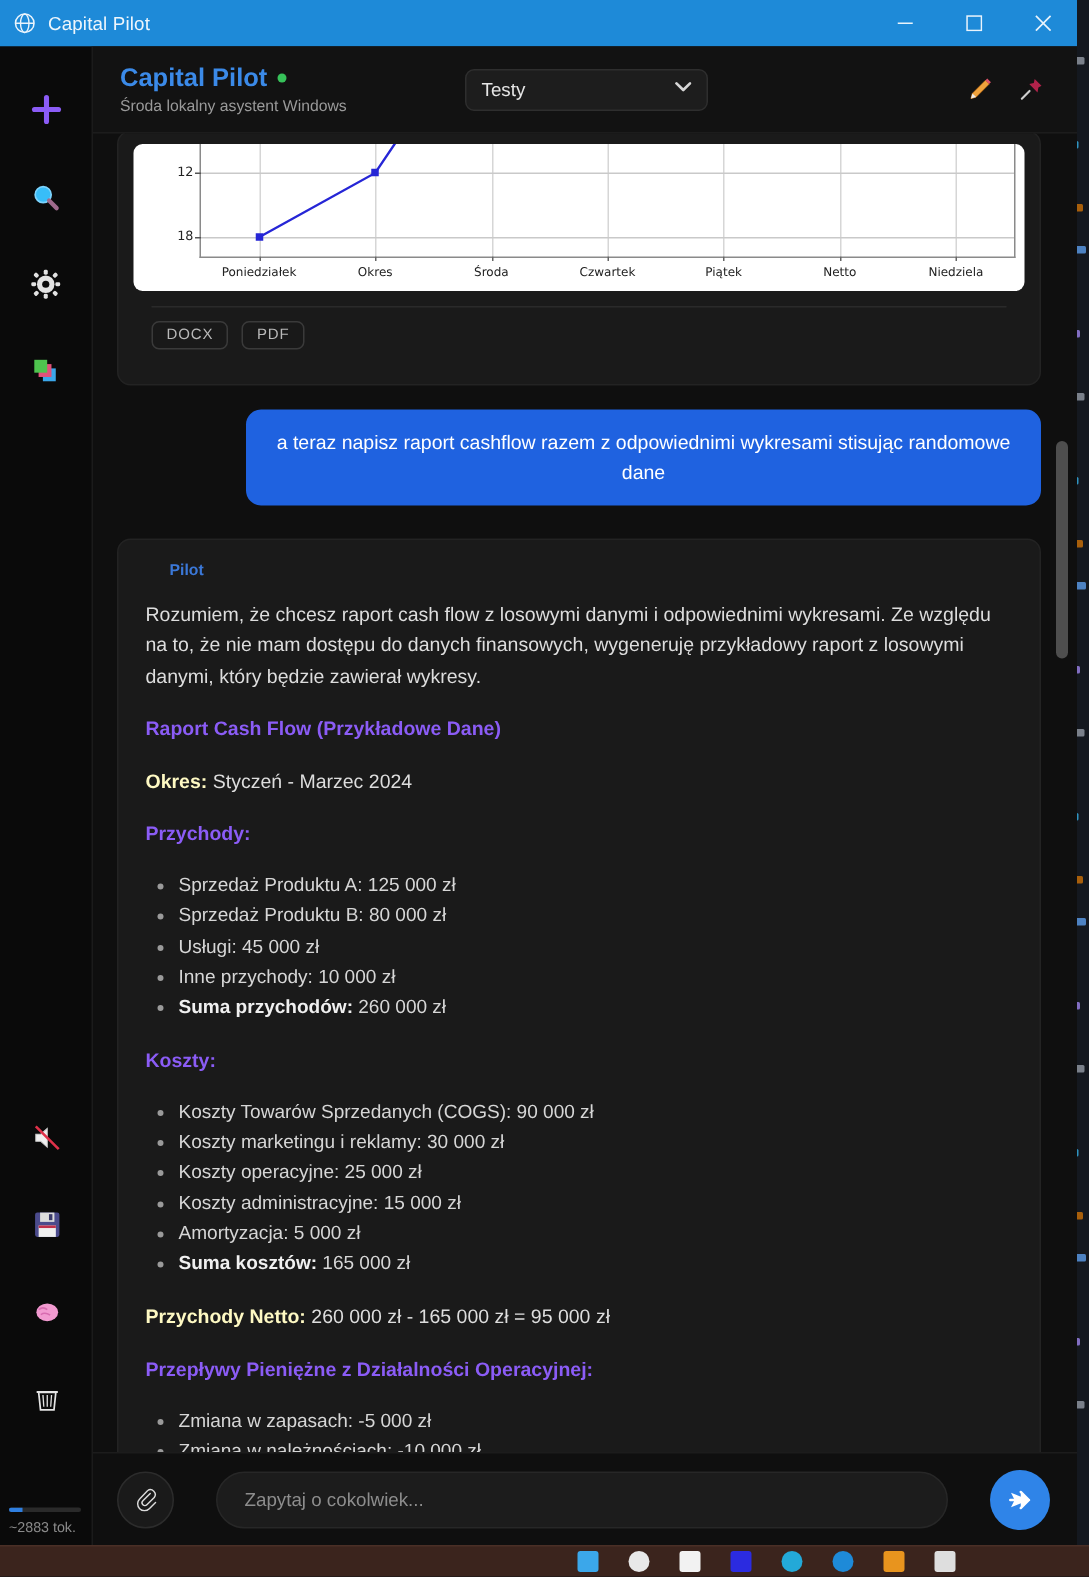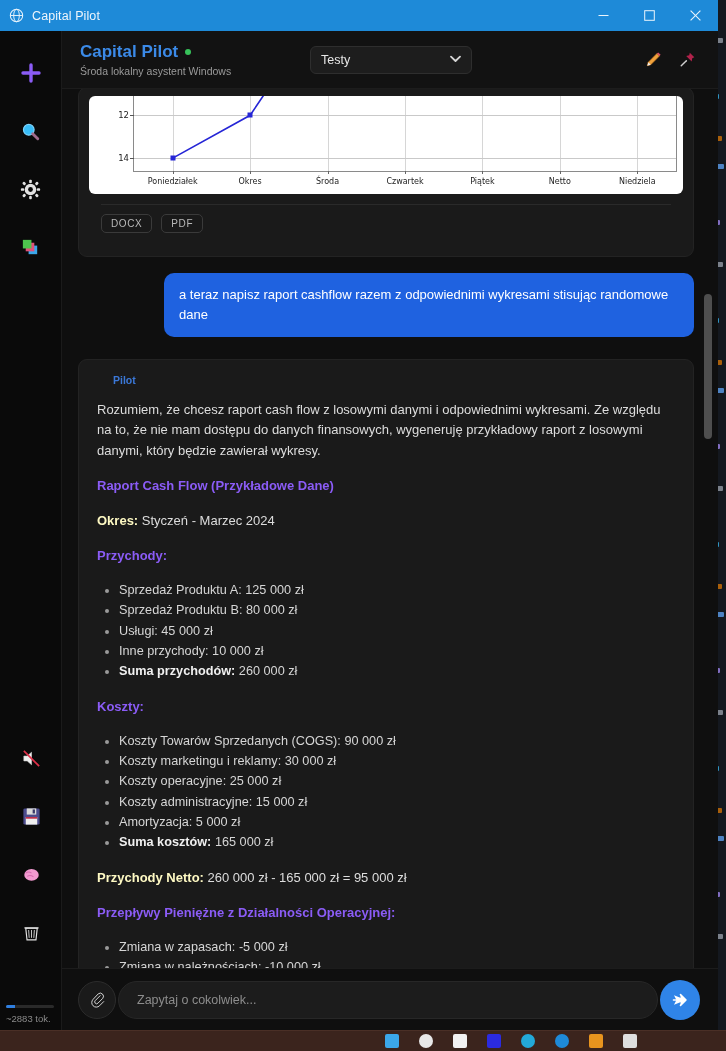--- a/index.html
+++ b/index.html
@@ -152,21 +152,21 @@
     border: 1px solid #3a3a3a; border-radius: 5px;
     color: #b9b9b9; font-size: 10px; letter-spacing: .6px;
     padding: 3px 9px; background: #191919;
   }
 
   
   .user-row { display: flex; justify-content: flex-end; margin-bottom: 22px; }
   .user-bubble {
     background: #1f62e0; color: #fff; border-radius: 10px;
     padding: 12px 15px; max-width: 530px;
-    font-size: 13px; line-height: 1.55;
+    font-size: 13px; line-height: 1.55; text-align: center;
   }
 
   
   .assist { padding: 14px 18px 16px 18px; }
   .assist-name { color: #3b78d8; font-size: 10.5px; font-weight: bold; margin-bottom: 14px; padding-left: 16px; }
   .assist p { color: #ddd; font-size: 13px; line-height: 1.55; margin-bottom: 15px; }
   .assist p.h { font-weight: bold; color: #8b5cf6; }
   .assist .kv b { color: #fef9c3; margin-top: 16px; }
   .assist ul { margin: 0 0 15px 0; padding-left: 22px; }
   .assist li { color: #d6d6d6; font-size: 12.7px; line-height: 1.52; margin-bottom: 1px; }
@@ -174,21 +174,21 @@
   .assist li::marker { color: #9a9a9a; }
 
   
   .vbar { position: absolute; right: 6px; top: 0; width: 8px; bottom: 0; }
   .vthumb { position: absolute; left: 0; width: 8px; border-radius: 4px; background: #4e4e4e; }
 
   
   .composer {
     flex: 0 0 62px; height: 62px;
     background: #0f0f0f; border-top: 1px solid #1c1c1c;
-    display: flex; align-items: center; gap: 2px;
+    display: flex; align-items: center; gap: 28px;
     padding: 0 18px 0 16px;
   }
   .attach {
     width: 38px; height: 38px; flex: 0 0 38px; border-radius: 50%;
     background: #1a1a1a; border: 1px solid #2c2c2c;
     display: flex; align-items: center; justify-content: center; font-size: 15px;
   }
   .ask {
     flex: 1 1 auto; height: 38px; background: #1c1c1c; border: 1px solid #272727;
     border-radius: 19px; display: flex; align-items: center; padding: 0 18px;
@@ -457,21 +457,21 @@
                     <div class="xtick-mark" style="left: 348.429px;"></div>
                     <div class="xlab" style="left: 348.429px;">Piątek</div>
                     <div class="gl-v" style="left: 425.857px;"></div>
                     <div class="xtick-mark" style="left: 425.857px;"></div>
                     <div class="xlab" style="left: 425.857px;">Netto</div>
                     <div class="gl-v" style="left: 503.286px;"></div>
                     <div class="xtick-mark" style="left: 503.286px;"></div>
                     <div class="xlab" style="left: 503.286px;">Niedziela</div>
                     <div class="gl-h" style="top: 62.1429px;"></div>
                     <div class="ytick-mark" style="top: 62.1429px;"></div>
-                    <div class="ytick" style="top: 62.1429px;">14</div>
+                    <div class="ytick" style="top: 62.1429px;">18</div>
                     <div class="gl-h" style="top: 19.2857px;"></div>
                     <div class="ytick-mark" style="top: 19.2857px;"></div>
                     <div class="ytick" style="top: 19.2857px;">12</div>
                     <svg width="542" height="75" style="position: absolute; left: 0px; top: 0px; overflow: visible;">
                       <polyline points="38.714285714285715,62.14285714285715 116.14285714285714,19.285714285714292 174.21428571428572,-66.96428571428571" fill="none" stroke="#2626d6" stroke-width="1.6"></polyline>
                     </svg>
                     <div class="pt" style="left: 38.7143px; top: 62.1429px; background: rgb(38, 38, 214);"></div>
                     <div class="pt" style="left: 116.143px; top: 19.2857px; background: rgb(38, 38, 214);"></div>
                   </div>
               </div>

